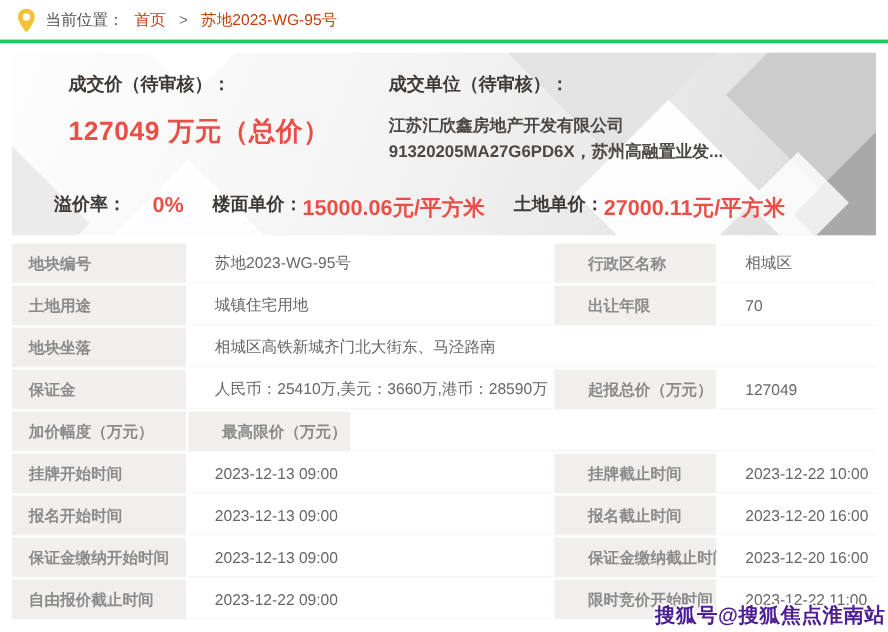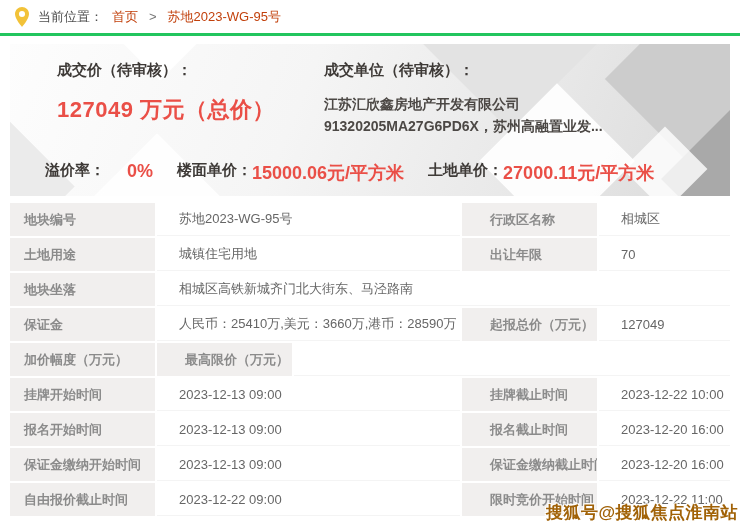--- a/index.html
+++ b/index.html
@@ -63,21 +63,21 @@
   .lbl { background:#f1efee; color:#8b8b8b; font-weight:bold; }
   .val { background:#ffffff; color:#666666; border-bottom:1px solid #f4f4f4; }
   .c1 { width:145px; padding-left:14px; }
   .c2 { width:303px; padding-left:22px; }
   .c3 { width:135px; padding-left:28px; }
   .c4 { flex:1; padding-left:22px; }
   .cspan { flex:1; padding-left:22px; }
 
   .watermark {
     position:absolute; right:2px; bottom:3px; z-index:5;
-    font-size:17px; font-weight:bold; color:#a16207; letter-spacing:0.5px;
+    font-size:17px; font-weight:bold; color:#4c1d95; letter-spacing:0.5px;
     text-shadow:-1px -1px 0 #fff, 1px -1px 0 #fff, -1px 1px 0 #fff, 1px 1px 0 #fff, 0 0 2px #fff;
   }
 </style>
 </head>
 <body>
 
 <div class="breadcrumb">
   <span class="pin">
     <svg width="14" height="20" viewBox="0 0 24 34">
       <path d="M12 0C5.4 0 0 5.4 0 12c0 9 12 22 12 22s12-13 12-22C24 5.4 18.6 0 12 0z" fill="#f2c238"></path>

